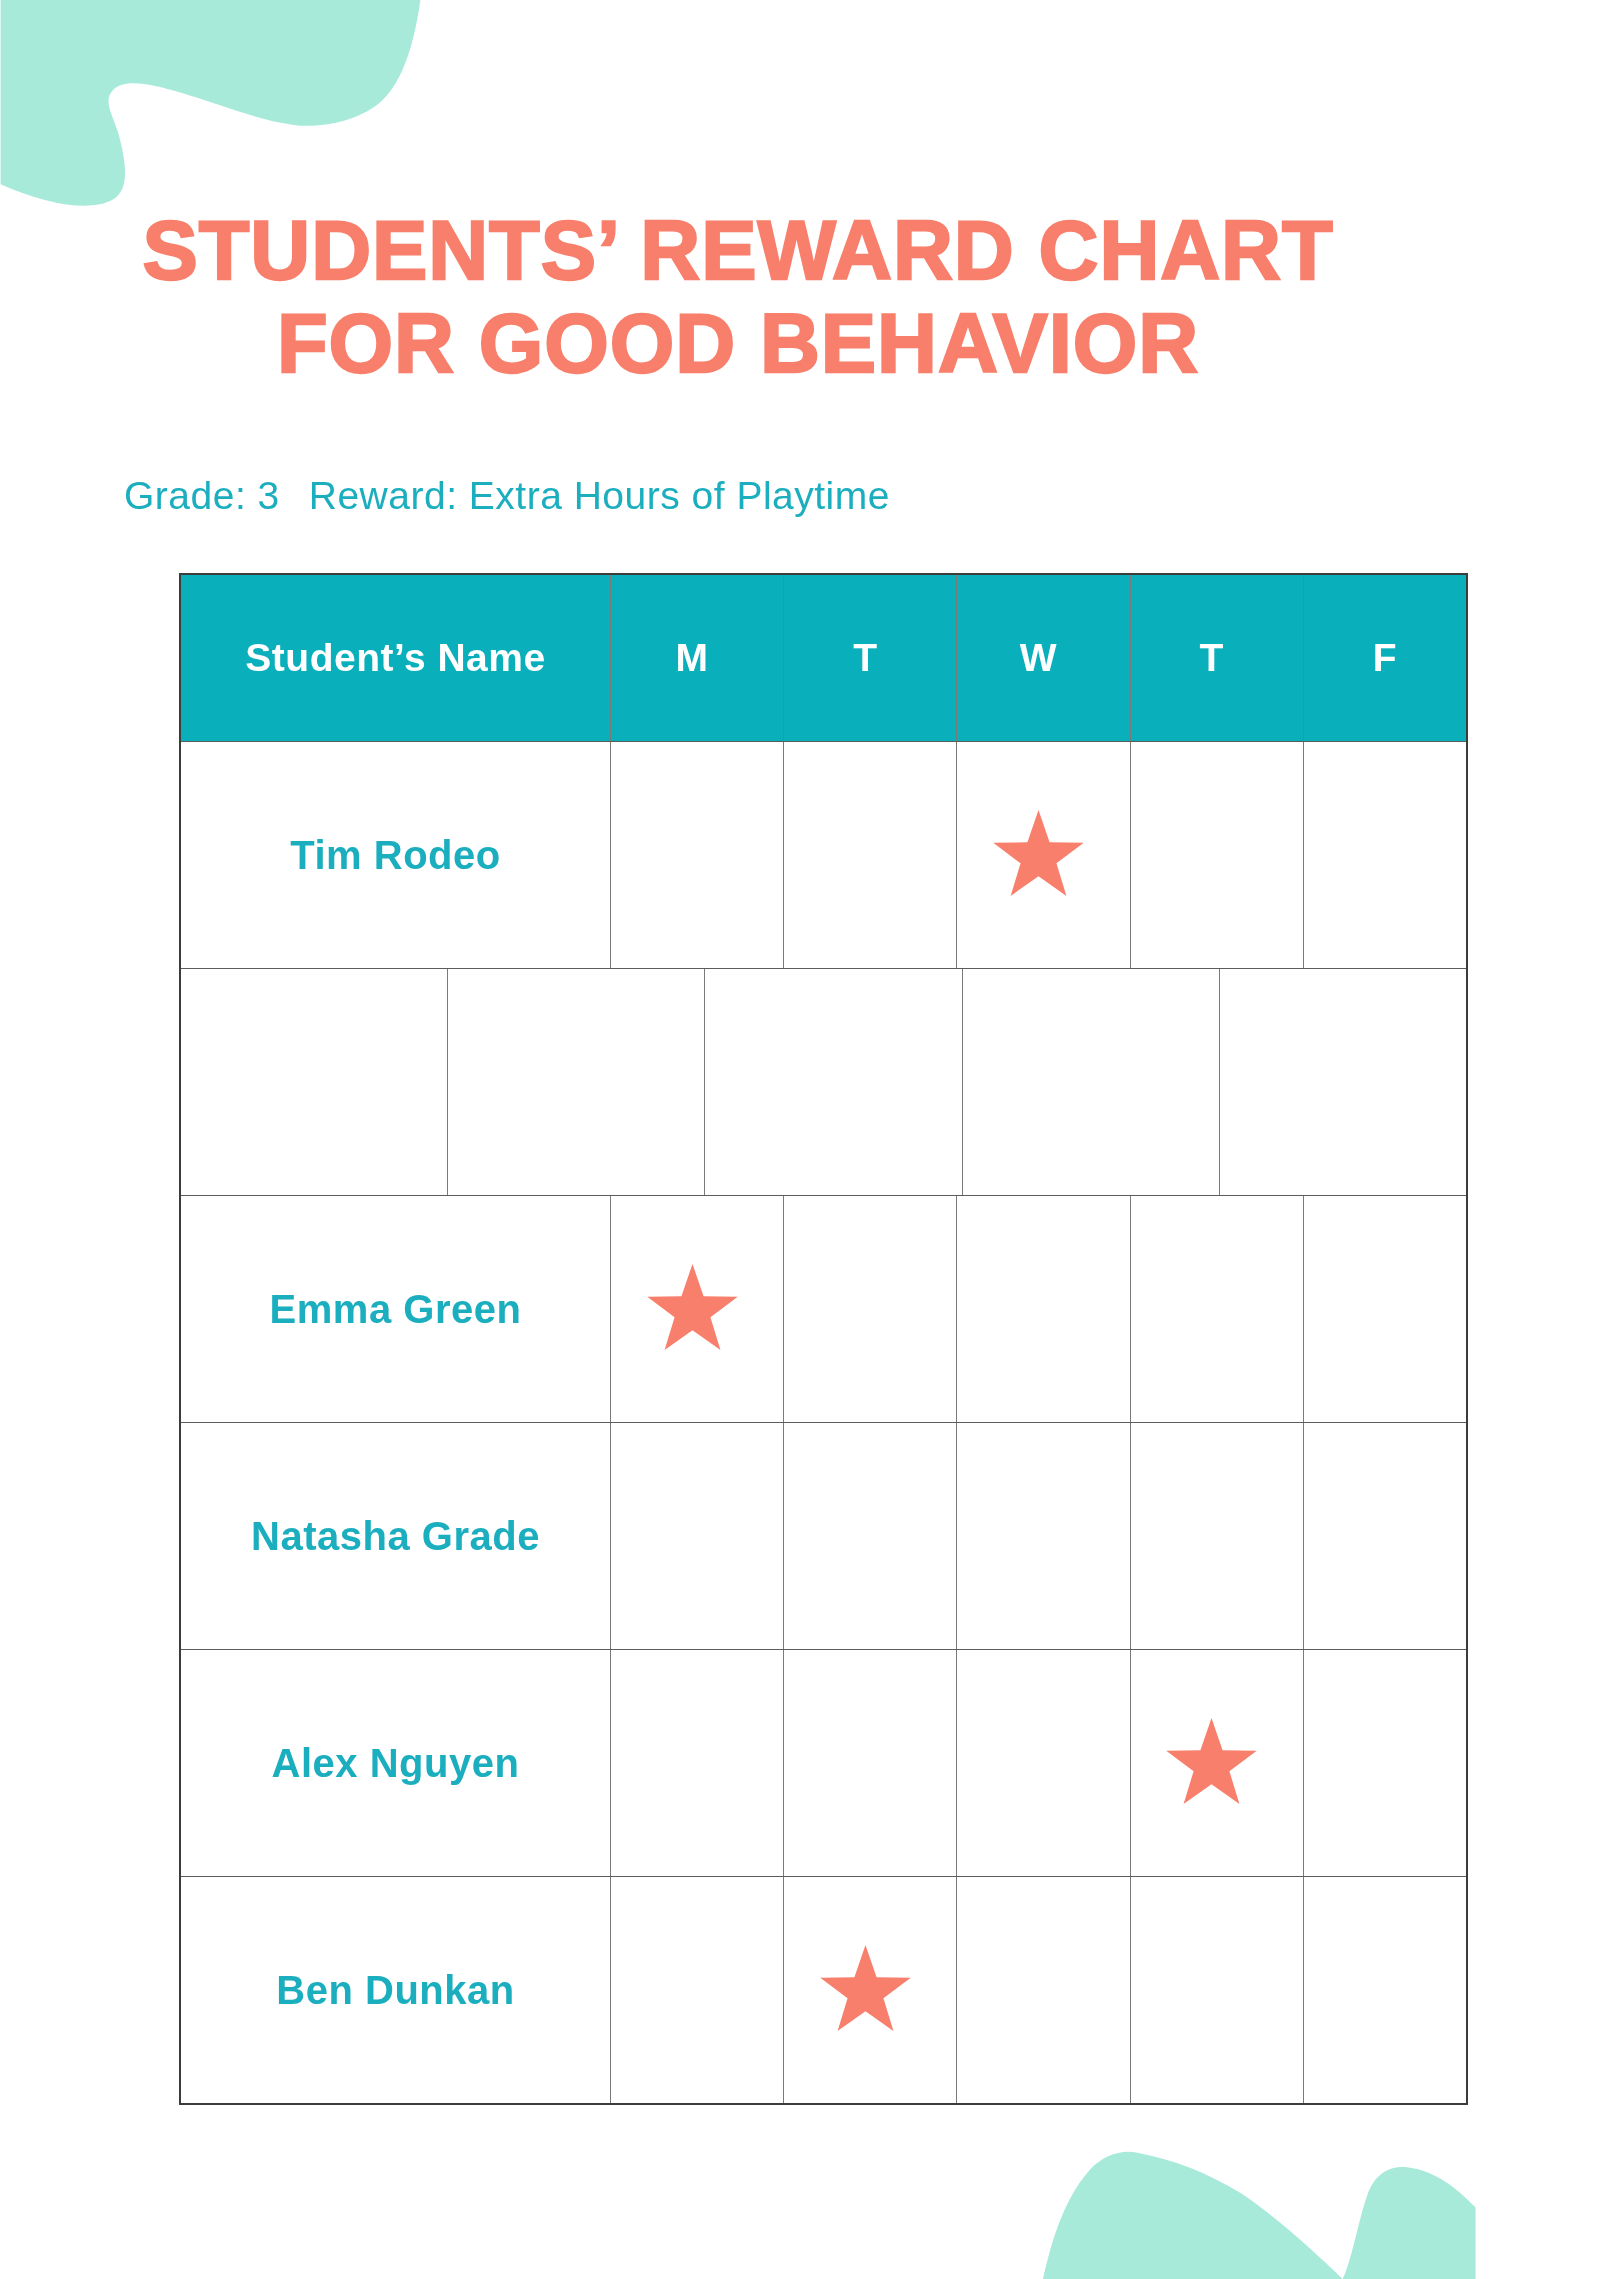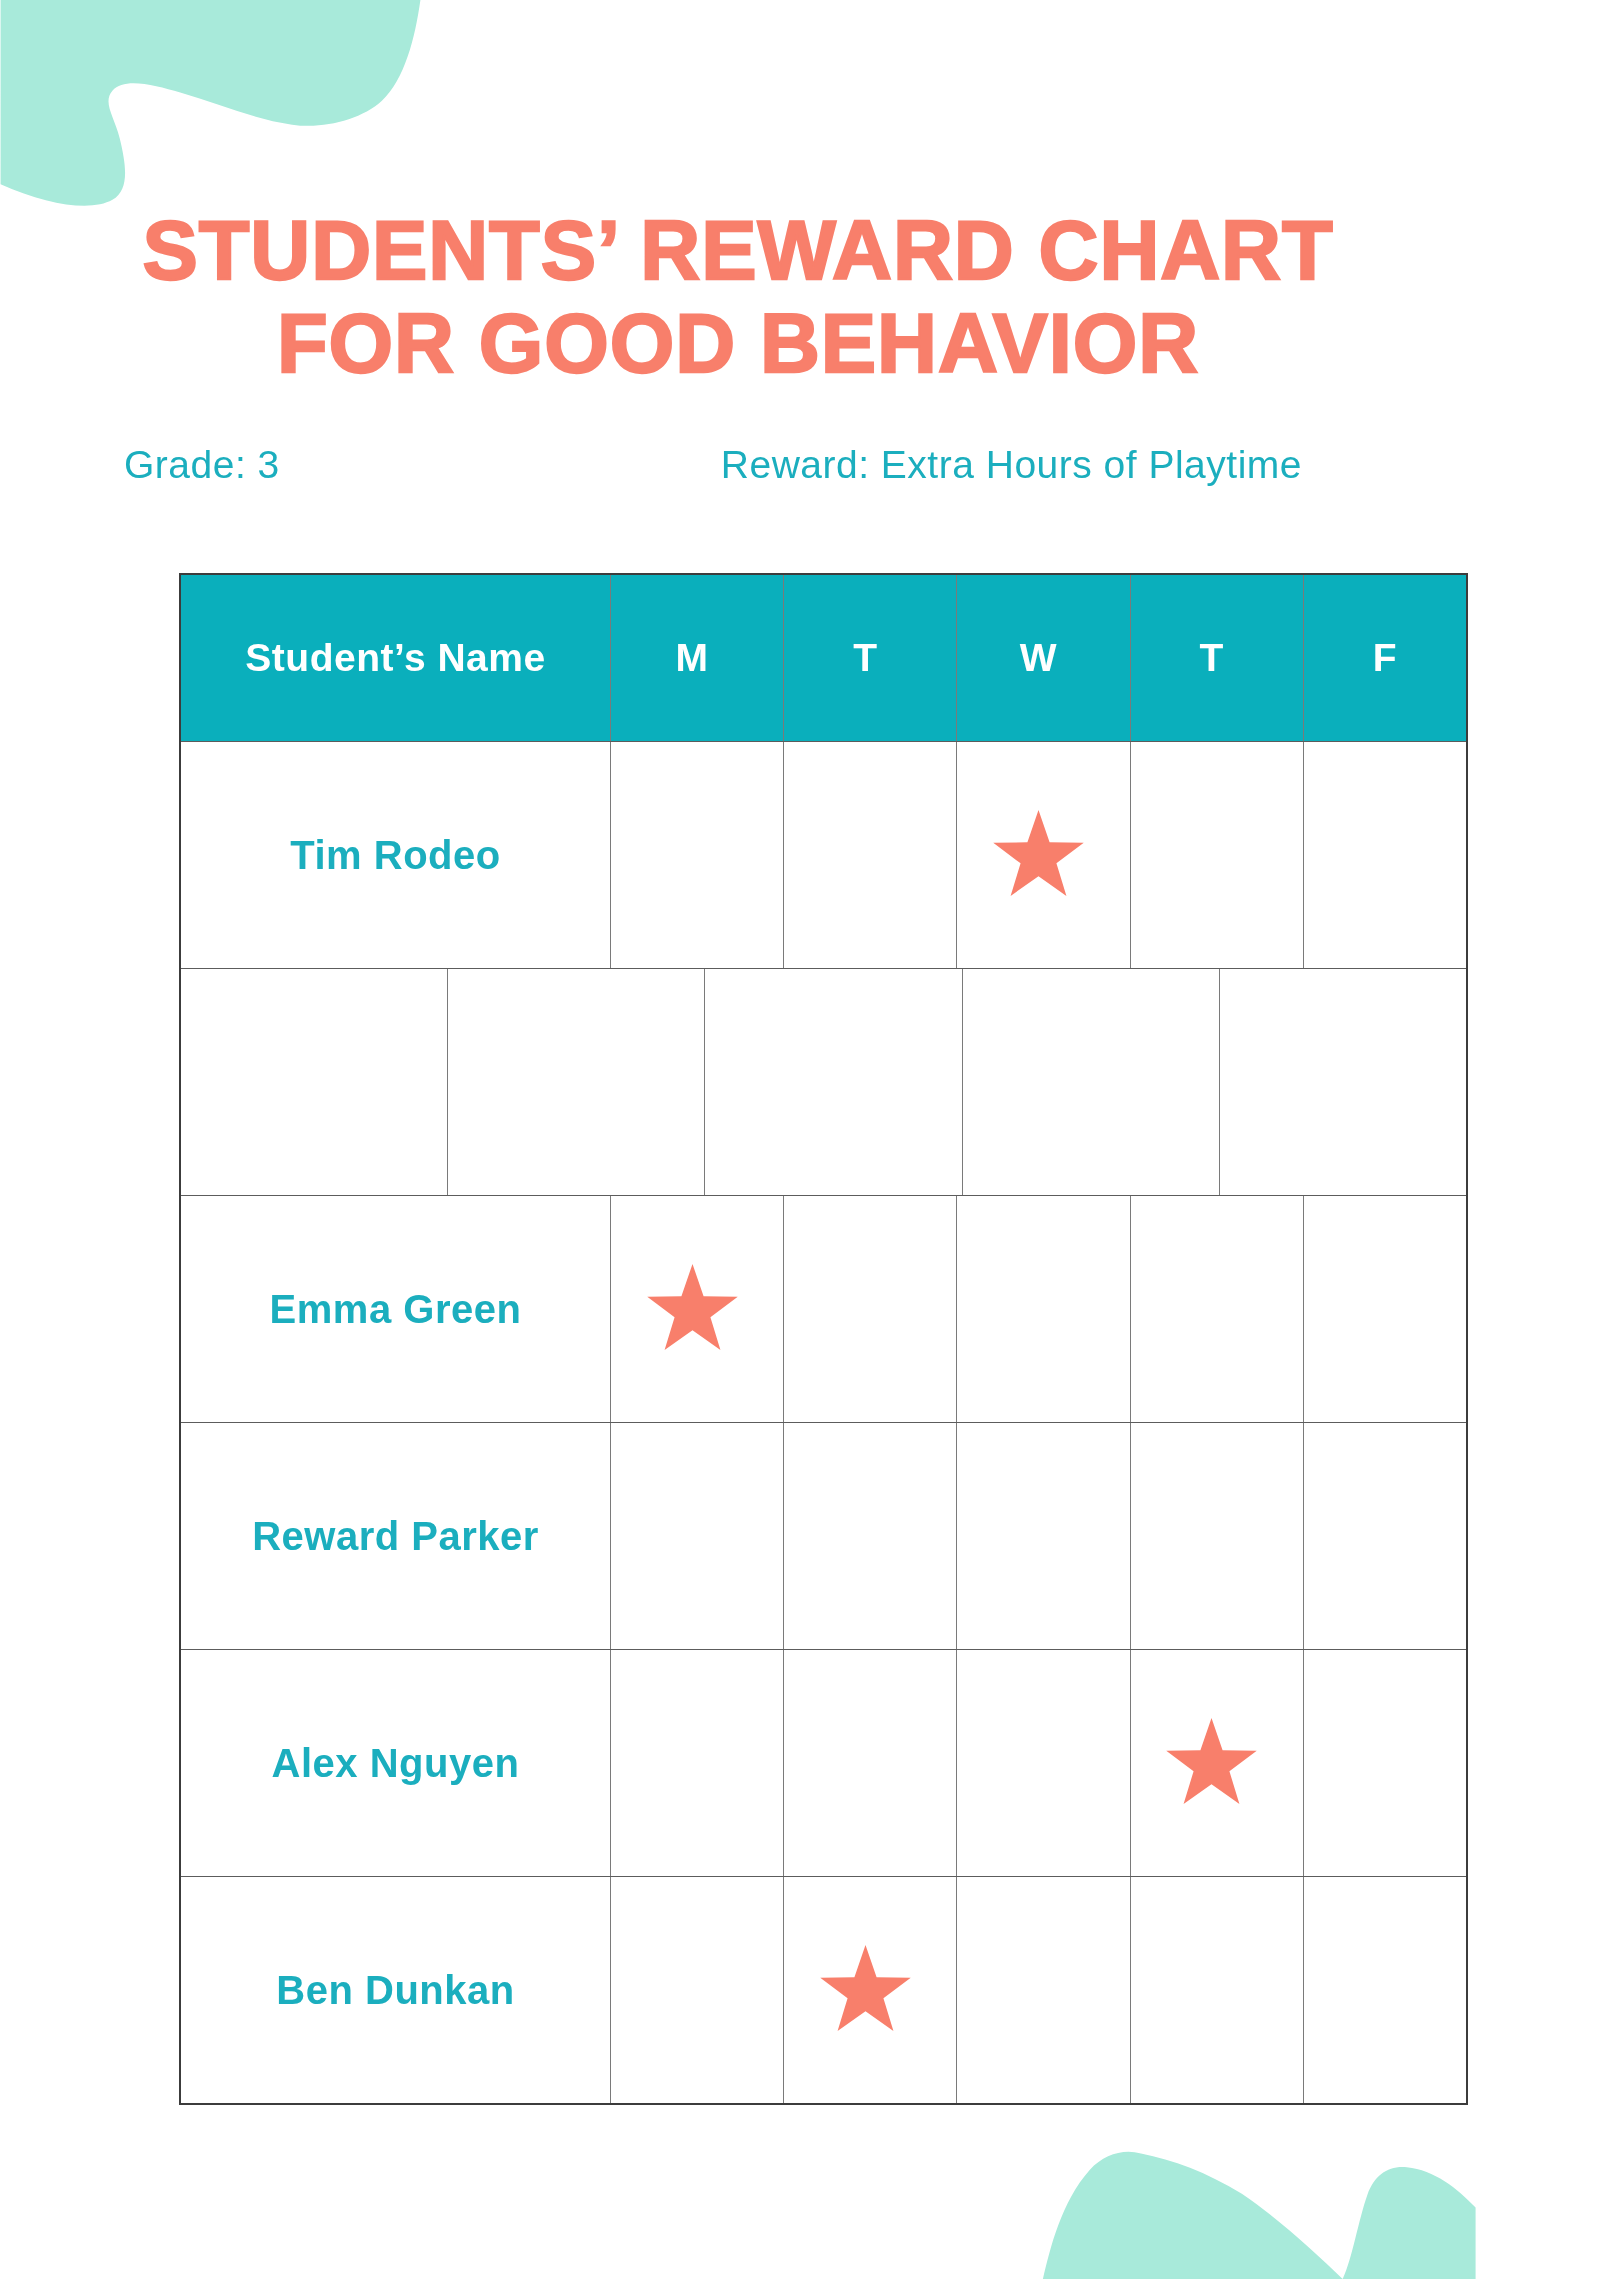--- a/index.html
+++ b/index.html
@@ -22,23 +22,23 @@
   .blob path{fill:var(--mint);}
 
   .title{
     position:absolute;top:204px;left:0;width:100%;
     text-align:center;color:var(--coral);
     font-weight:700;font-size:83px;line-height:93px;letter-spacing:0.9px;
     -webkit-text-stroke:2.3px var(--coral);
   }
 
   .meta{
-    position:absolute;top:443px;left:124px;right:174px;
-    display:flex;justify-content:space-between;
-    color:var(--teal);font-size:39px;font-weight:400;letter-spacing:0.5px;
+    position:absolute;top:474px;left:124px;right:174px;
+    display:flex;justify-content:flex-start;
+    color:var(--teal);font-size:39px;font-weight:400;letter-spacing:0.5px;gap:29px;
   }
 
   .table{
     position:absolute;left:179px;top:573px;width:1289px;height:1532px;
     border:2.8px solid var(--border);box-sizing:border-box;
     display:flex;flex-direction:column;background:#ffffff;
   }
   .thead{display:flex;height:166px;flex:0 0 166px;background:var(--header_bg);}
   .tr{display:flex;flex:1;border-top:1.8px solid var(--grid_h);}
   .th,.td{
@@ -127,21 +127,21 @@
           <svg class="star" viewBox="0 0 100 100" aria-hidden="true">
     <polygon points="50,4 61.2,36.6 95.7,37.2 68.1,57.9 78.2,90.8 50,71 21.8,90.8 31.9,57.9 4.3,37.2 38.8,36.6"></polygon>
   </svg>
         </div>
         <div class="td day-col"></div>
         <div class="td day-col"></div>
         <div class="td day-col"></div>
         <div class="td day-col"></div>
       </div>
       <div class="tr">
-    <div class="td name-col name-cell">Reward Parker</div>
+    <div class="td name-col name-cell">Natasha Grade</div>
   <div class="td day-col"></div>
         <div class="td day-col"></div>
         <div class="td day-col"></div>
         <div class="td day-col"></div>
         <div class="td day-col"></div>
       </div>
       <div class="tr">
     <div class="td name-col name-cell">Alex Nguyen</div>
   <div class="td day-col"></div>
         <div class="td day-col"></div>

